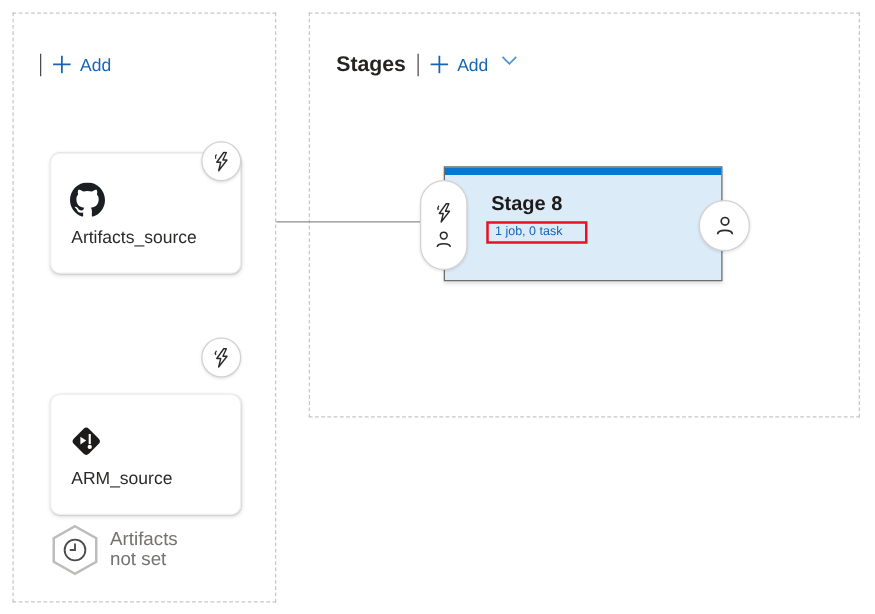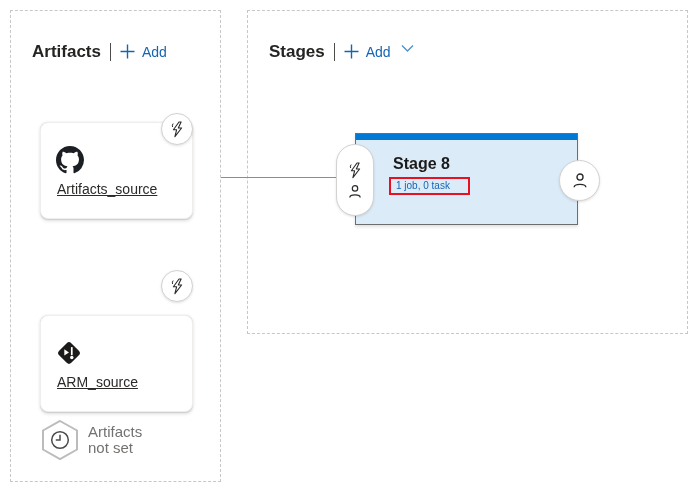--- a/index.html
+++ b/index.html
@@ -30,21 +30,21 @@
   .artifact-card {
     position:absolute; left:40px; width:153px; height:97px; background:#fff;
     border:1px solid #f0eeec; border-radius:8px; cursor:pointer;
     box-shadow:0 1.6px 3.6px rgba(0,0,0,.13), 0 .3px .9px rgba(0,0,0,.10);
     z-index:2;
   }
   .card-1 { top:122px; }
   .card-2 { top:279px;margin-top:36px; }
   .artifact-icon { position:absolute; left:15px; top:23px; }
   .artifact-label {
-    position:absolute; left:16px; top:58px; font-size:14px; color:#2b2a29; white-space:nowrap;text-decoration:underline;
+    position:absolute; left:16px; top:58px; font-size:14px; color:#2b2a29; white-space:nowrap;
   }
   .trigger-badge {
     position:absolute; width:32px; height:32px; border-radius:50%; background:#fff;
     border:1px solid #d4d2d0; display:flex; align-items:center; justify-content:center;
     cursor:pointer; box-shadow:0 1px 2.5px rgba(0,0,0,.12); z-index:3;
   }
   .badge-1 { left:161px; top:113px; }
   .badge-2 { left:161px; top:270px; }
 
   .connector { position:absolute; left:221px; top:177px; width:117px; height:1px; background:#8f8d8b; z-index:1; }
@@ -84,21 +84,20 @@
   }
   svg { display:block; }
 </style>
 </head>
 <body>
 
 <div class="canvas">
 
   <section class="panel panel-artifacts">
     <div class="panel-header" style="left:21px; top:30px;">
-      <span class="panel-title">Artifacts</span>
       <span class="v-sep"></span>
       <button class="add-btn">
         <span>
           <svg width="15" height="15" viewBox="0 0 15 15">
               <path d="M7.5 0.5 v14 M0.5 7.5 h14" stroke="#1565b3" stroke-width="1.4" fill="none"></path>
             </svg>
         </span>
         <span>Add</span>
       </button>
     </div>

